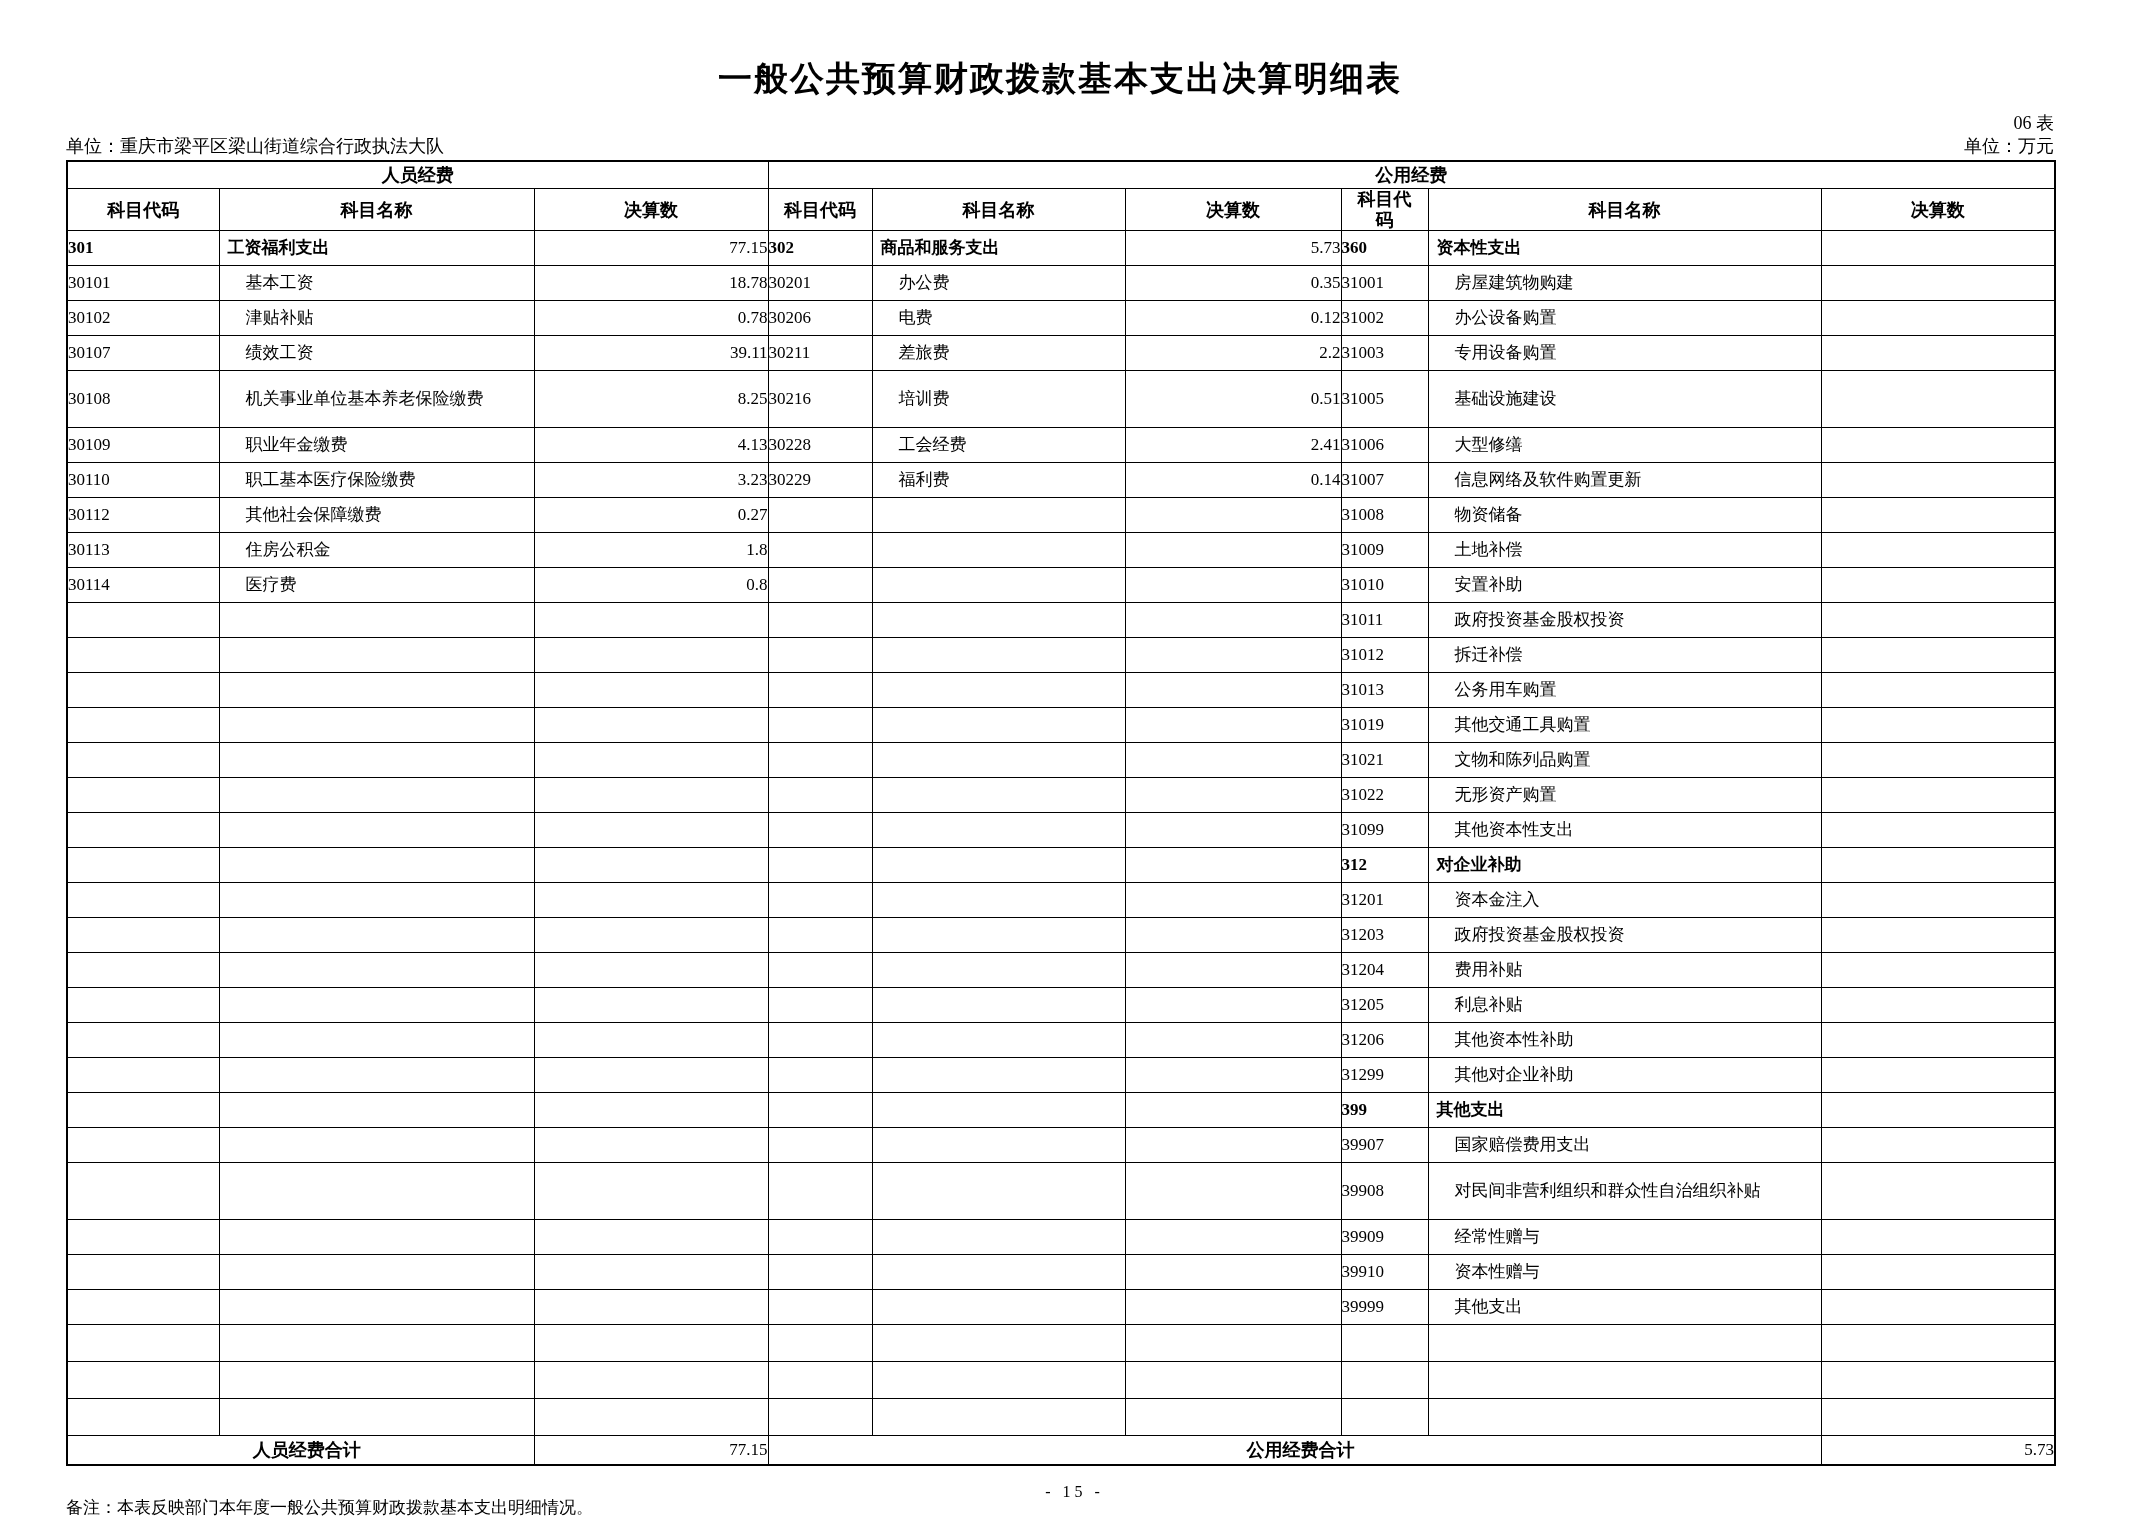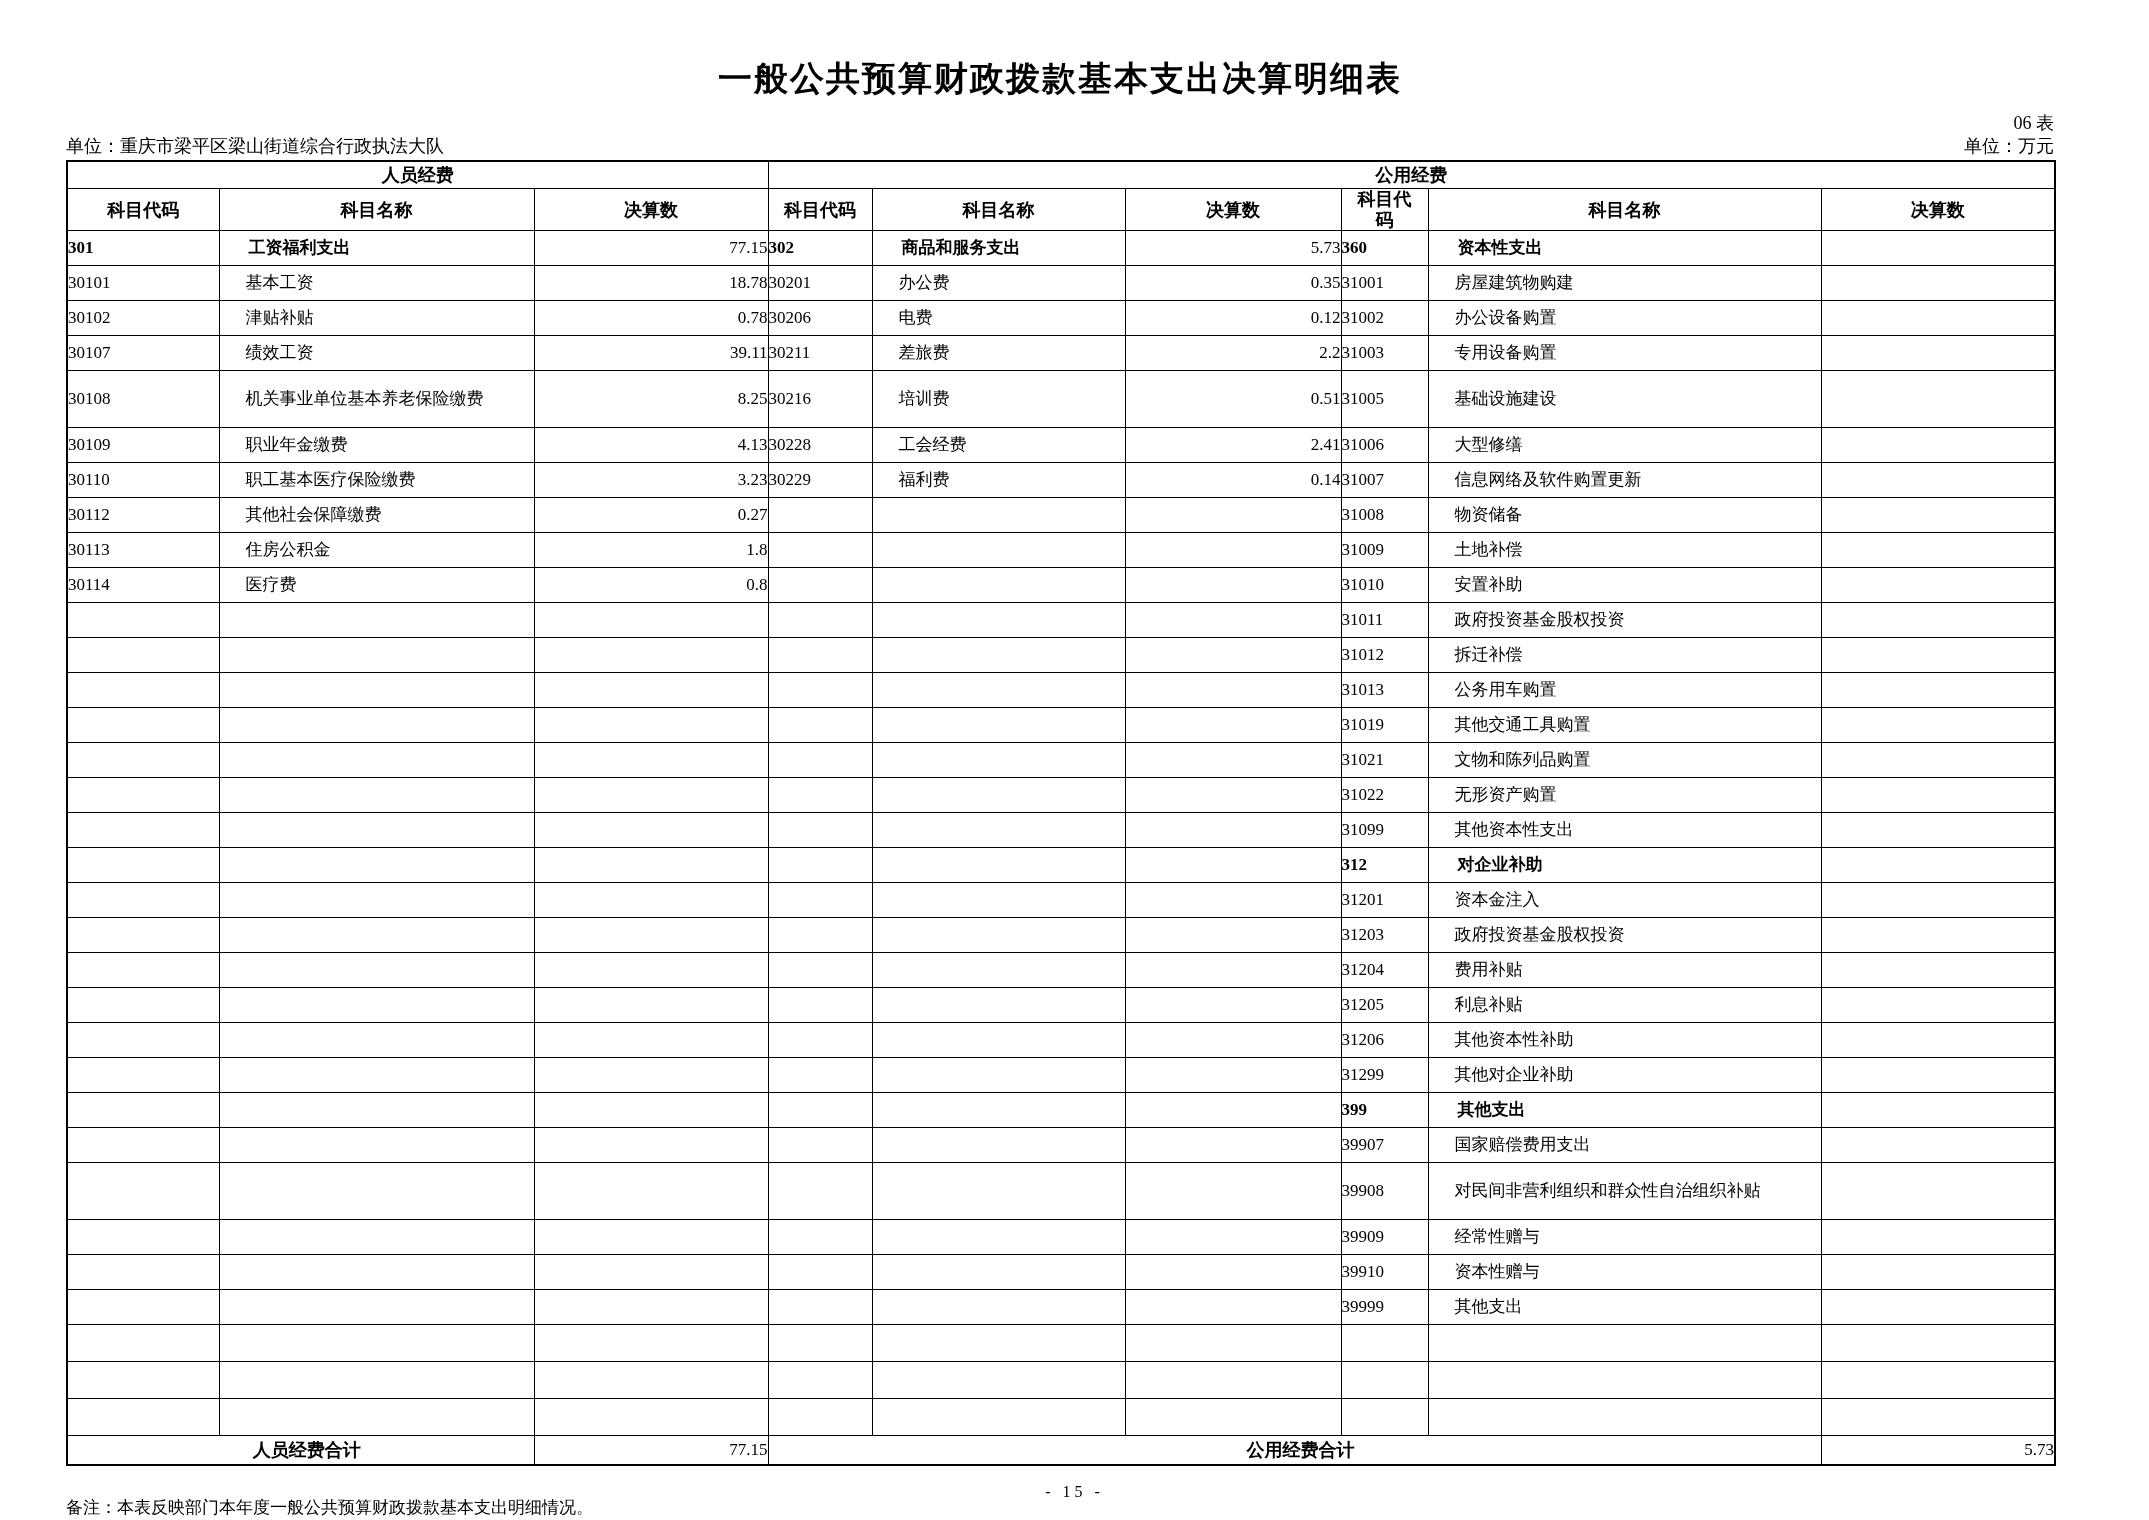--- a/index.html
+++ b/index.html
@@ -26,21 +26,21 @@
   }
   tr.group-row th{height:24px;font-size:18px;font-weight:bold;text-align:center;margin-top:48px;}
   tr.colhdr-row th{height:40px;font-size:18px;font-weight:bold;text-align:center;}
   tr.colhdr-row th.narrow{padding:0 13px;line-height:1.15;}
   tr.r-normal td{height:34px;}
   tr.r-tall td{height:56px;}
   tr.r-trail td{height:36px;}
   td.code{padding-left:18px;text-align:left;}
   td.name{padding-left:4px;text-indent:26px;text-align:left;}
   tr.r-cat td.code, tr.r-cat td.name{font-weight:bold;}
-  tr.r-cat td.name{text-indent:8px;padding-left:21px;}
+  tr.r-cat td.name{text-indent:8px;}
   td.val{text-align:right;padding-right:13px;}
   tr.total-row td{height:28px;padding-left:12px;}
   tr.total-row td.tlabel{font-weight:bold;text-align:center;font-size:18px;}
   .note{font-size:17px;margin-top:30px;}
   .page-no{
     position:absolute;left:0;width:2149px;top:1483px;
     text-align:center;font-size:16px;letter-spacing:4px;
   }
 </style>
 </head>

